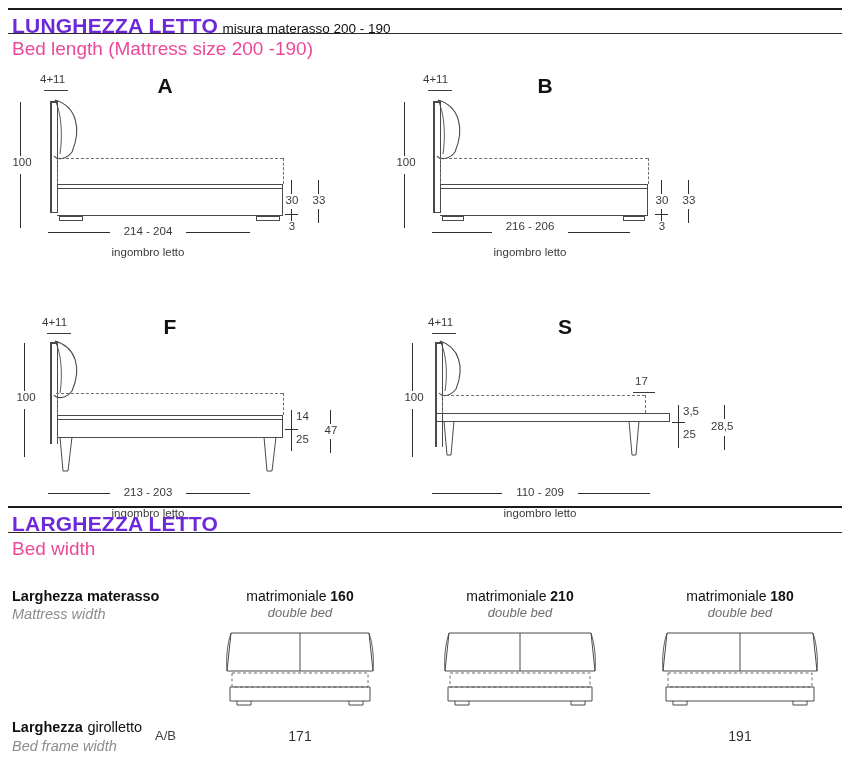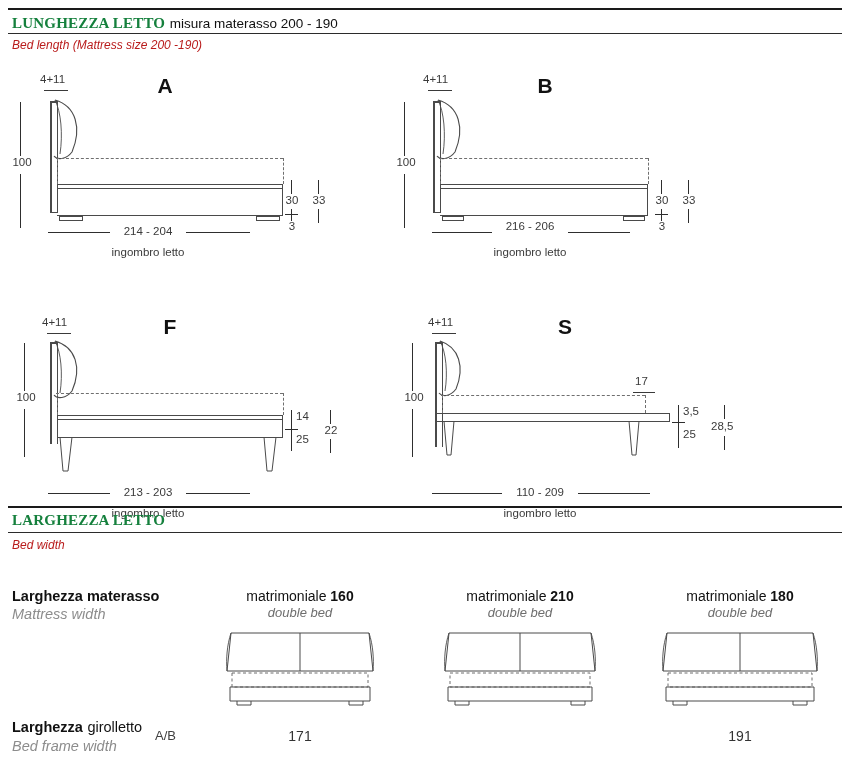--- a/index.html
+++ b/index.html
@@ -14,23 +14,23 @@
     height: 772px;
     background: #ffffff;
     overflow: hidden;
   }
 
   
   .abs { position: absolute; }
   .rule-thick { position: absolute; background: #1a1a1a; height: 2px; left: 8px; right: 8px; }
   .rule-thin  { position: absolute; background: #2b2b2b; height: 1px; left: 8px; right: 8px; }
 
-  .hdr-it { font-size: 15px; font-weight: bold; color: #15803d; letter-spacing: .2px; font-family: Liberation Serif, serif; }
+  .hdr-it { font-size: 21px; font-weight: bold; color: #6d28d9; letter-spacing: .2px; }
   .hdr-sub { font-size: 13.5px; font-weight: normal; color: #111; }
-  .hdr-en { font-size: 12px; font-style: italic; color: #b91c1c; }
+  .hdr-en { font-size: 19px; color: #ec4899; }
 
   .diag-letter { font-size: 21px; font-weight: bold; color: #111; text-align: center; }
   .dim-txt { font-size: 11.5px; color: #3a3a3a; font-family: "Liberation Sans", sans-serif; }
   .cap-txt { font-size: 11.5px; color: #3a3a3a; text-align: center; }
 
   
   .vline { position: absolute; width: 1px; background: #2e2e2e; }
   .hline { position: absolute; height: 1px; background: #2e2e2e; }
   .tick  { position: absolute; width: 1px; background: #2e2e2e; }
   .ulbar { position: absolute; height: 1px; background: #3a3a3a; }
@@ -222,21 +222,21 @@
       <path d="M2 0 L14 0 L10 34 L5 34 Z" fill="none" stroke="#4a4a4a" stroke-width="1"></path>
     </svg>
 
     <div class="tick" style="left:291px; top:105px; height:20px;"></div>
     <div class="abs dim-txt" style="left:296px; top:105px;">14</div>
     <div class="hline" style="left:285px; top:124px; width:13px;"></div>
     <div class="tick" style="left:291px; top:124px; height:22px;"></div>
     <div class="abs dim-txt" style="left:296px; top:128px;">25</div>
 
     <div class="tick" style="left:330px; top:105px; height:14px;"></div>
-    <div class="abs dim-txt" style="left:322px; top:119px; width:18px; text-align:center;">22</div>
+    <div class="abs dim-txt" style="left:322px; top:119px; width:18px; text-align:center;">47</div>
     <div class="tick" style="left:330px; top:134px; height:14px;"></div>
 
     <div class="hline" style="left:48px; top:188px; width:62px;"></div>
     <div class="abs dim-txt" style="left:110px; top:181px; width:76px; text-align:center;">213 - 203</div>
     <div class="hline" style="left:186px; top:188px; width:64px;"></div>
 
     <div class="abs cap-txt" style="left:110px; top:202px; width:76px;">ingombro letto</div>
   </div>
 
   <div class="abs" style="left:390px; top:305px; width:420px; height:210px;">

